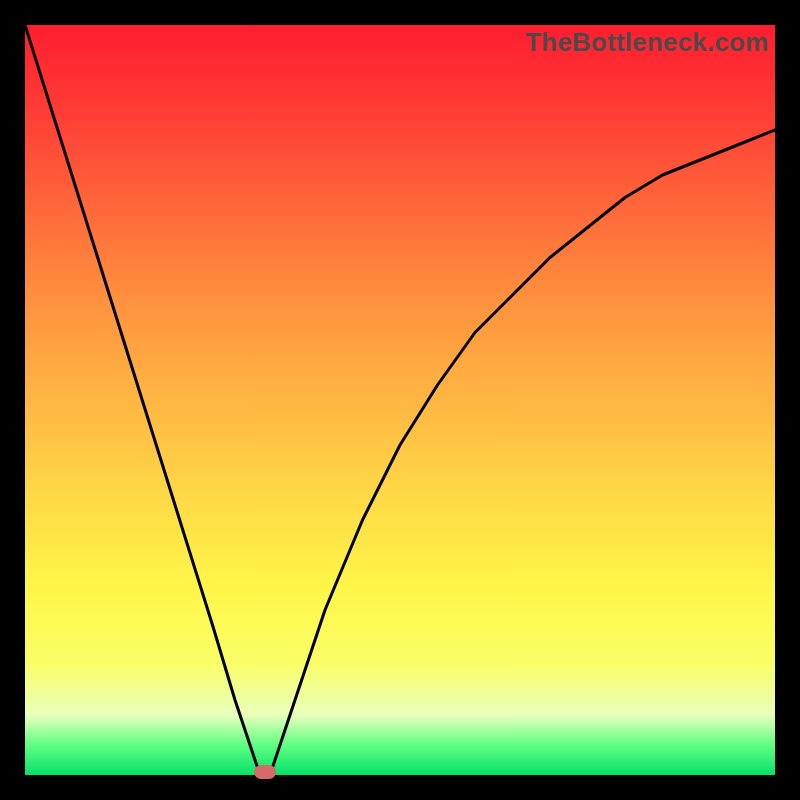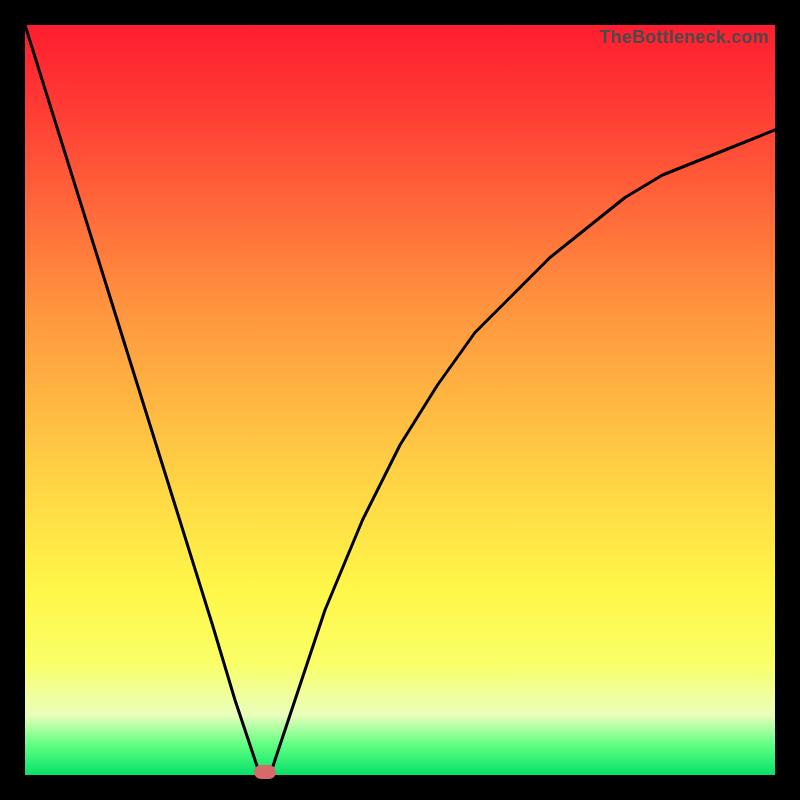--- a/index.html
+++ b/index.html
@@ -27,21 +27,21 @@
       #faff66 85%,
       #e9ffbc 92%,
       #5fff82 96%,
       #06e169 100%);
   }
   .watermark {
     position: absolute;
     top: 2px;
     right: 6px;
     font-family: Arial, Helvetica, sans-serif;
-    font-size: 18px;
+    font-size: 26px;
     font-weight: 600;
     color: #4a4a4a;
     letter-spacing: 0.2px;
     margin-left: 28px;
   }
   svg.curve {
     position: absolute;
     left: 0; top: 0;
     width: 750px; height: 750px;
   }

